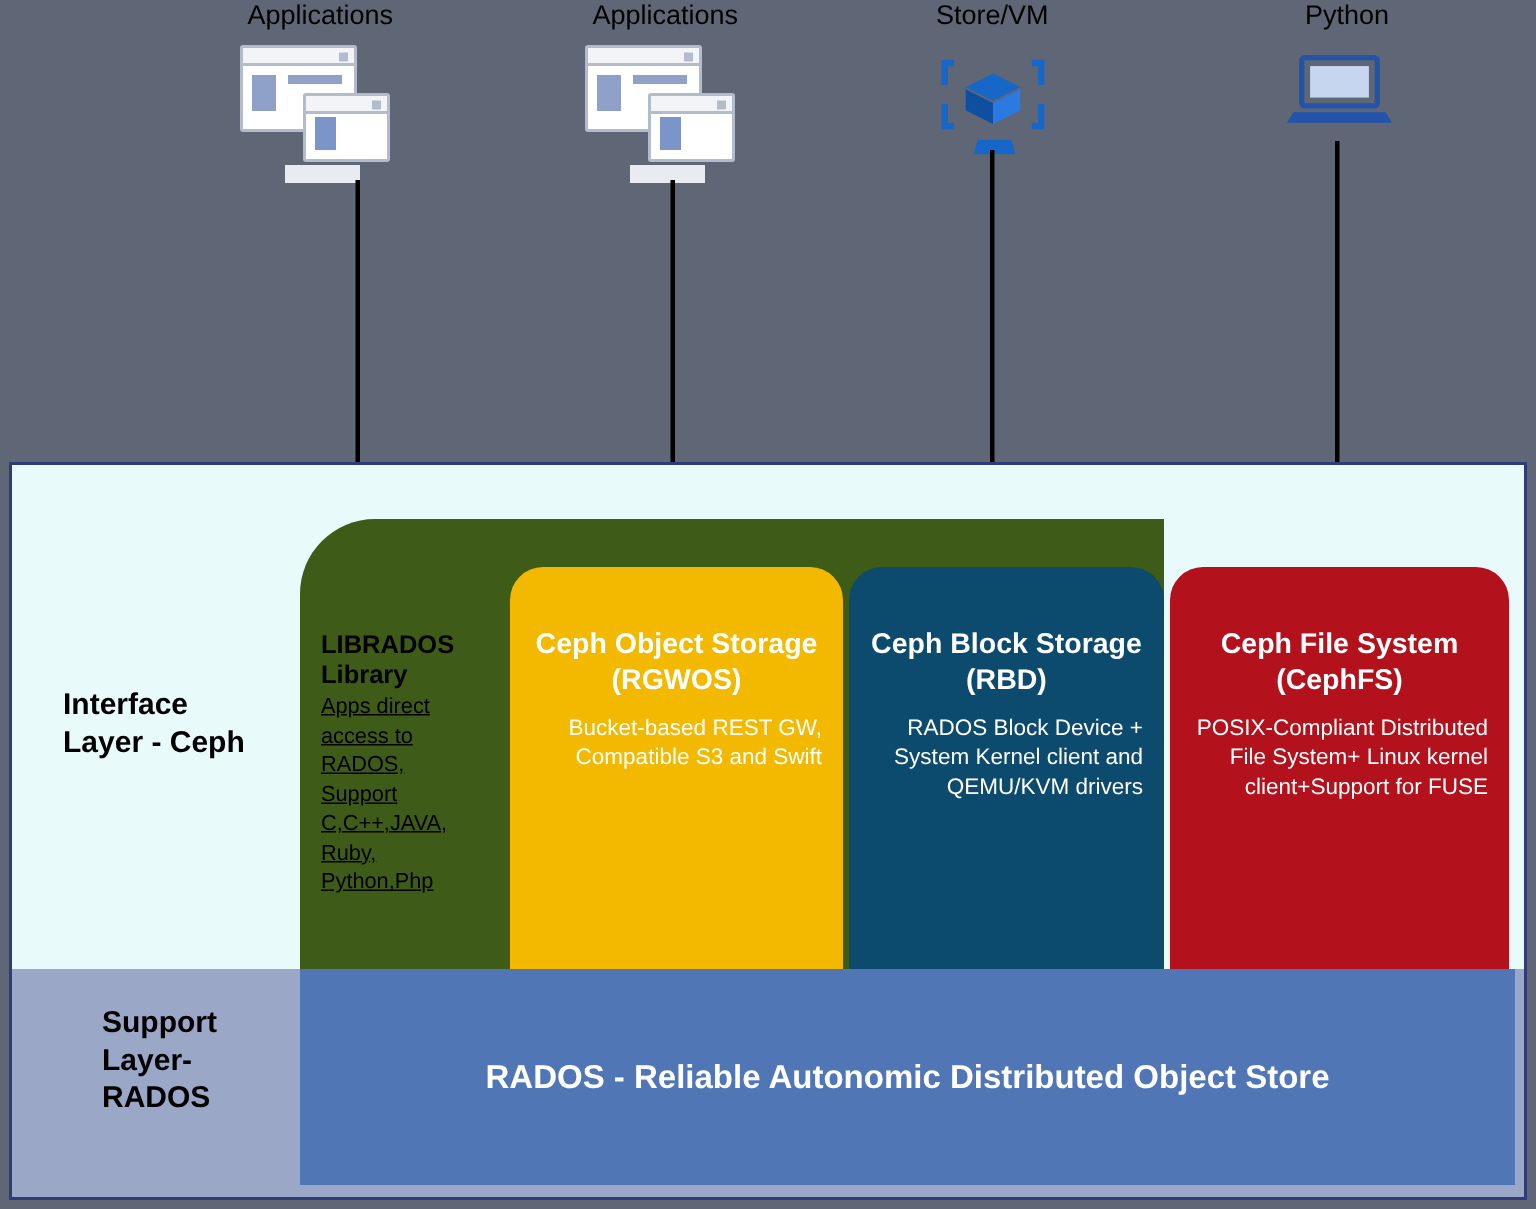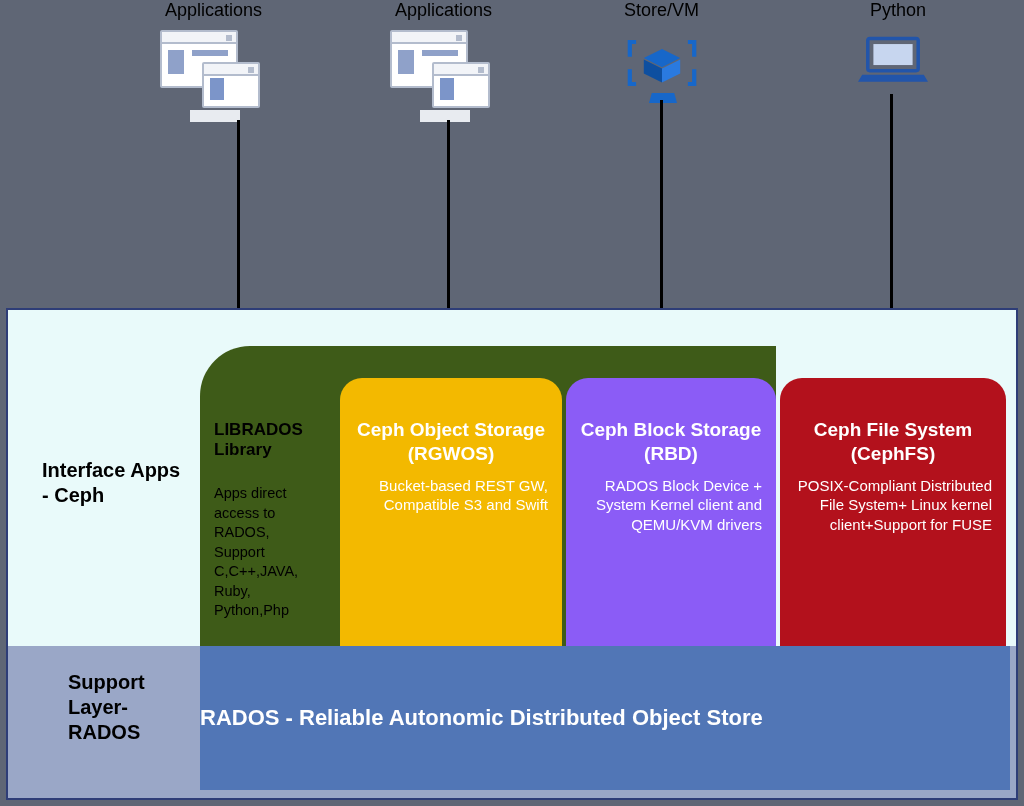--- a/index.html
+++ b/index.html
@@ -76,21 +76,21 @@
     position:absolute;
     font-size:20px; font-weight:700; color:#000;
     line-height:1.25;
   }
   .rados-strip {
     position:absolute;
     left:192px; right:6px;
     top:336px; bottom:8px;
     background:#5176b6;
     color:#fff;
-    display:flex; align-items:center; justify-content:flex-start;
+    display:flex; align-items:center; justify-content:center;
     font-size:22px; font-weight:700;
   }
   
   .green-base {
     position:absolute;
     left:192px; top:36px;
     width:576px; height:302px;
     background:#3e5b18;
     border-radius:50px 0 0 0;
   }
@@ -107,27 +107,28 @@
   .block .sub   { margin-top:10px; font-size:15px; font-weight:400; line-height:1.3;text-align:right; }
   .lib-label {
     position:absolute;
     left:206px; top:110px;
     width:112px;
     font-size:17px; font-weight:700; color:#000;
     line-height:1.2;
   }
   .lib-sub {
     position:absolute;
-    left:206px; top:174px;
+    left:206px; top:152px;
     width:110px;
     font-size:14.5px; color:#000;
     line-height:1.35;
+    text-decoration:underline;
   }
   .blk-yellow { left:332px; width:222px; background:#f3b900; }
-  .blk-navy   { left:558px; width:210px; background:#8b5cf6; }
+  .blk-navy   { left:558px; width:210px; background:#0c4a6e; }
   .blk-red    { left:772px; width:226px; background:#b3111c; }
 </style>
 </head>
 <body>
 
 <div class="top-label" style="left:165px">Applications</div>
 <div class="top-label" style="left:395px">Applications</div>
 <div class="top-label" style="left:624px">Store/VM</div>
 <div class="top-label" style="left:870px">Python</div>
 
@@ -192,21 +193,21 @@
 
 <div class="arrow" style="left:237px; top:120px; height:258px"></div>
 <div class="arrow" style="left:447px; top:120px; height:258px"></div>
 <div class="arrow" style="left:660px; top:100px; height:278px"></div>
 <div class="arrow" style="left:890px; top:94px;  height:284px"></div>
 
 <div class="frame">
   <div class="upper-zone"></div>
   <div class="lower-zone"></div>
 
-  <div class="side-label" style="left:34px; top:148px; width:140px">Interface Apps - Ceph</div>
+  <div class="side-label" style="left:34px; top:148px; width:140px">Interface Layer - Ceph</div>
   <div class="side-label" style="left:60px; top:360px; width:120px">Support Layer- RADOS</div>
 
   <div class="green-base"></div>
 
   <div class="lib-label">LIBRADOS Library</div>
   <div class="lib-sub">Apps direct access to RADOS, Support C,C++,JAVA, Ruby, Python,Php</div>
 
   <div class="block blk-yellow">
     <div class="title">Ceph Object Storage (RGWOS)</div>
     <div class="sub">Bucket-based REST GW, Compatible S3 and Swift</div>

